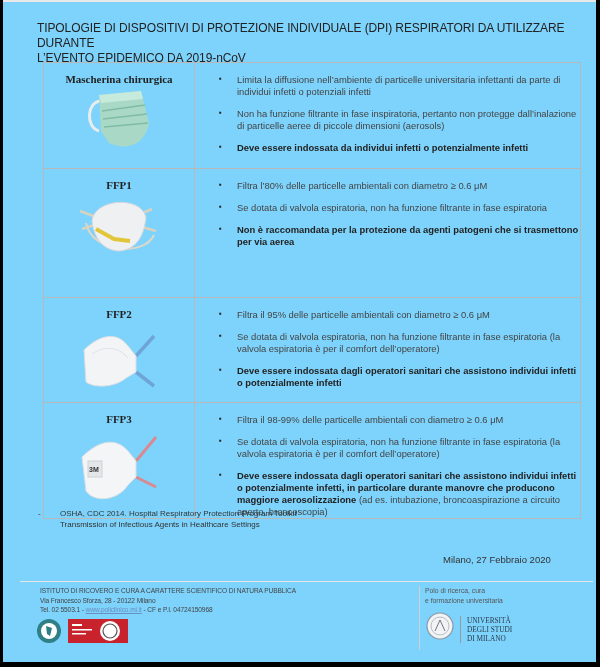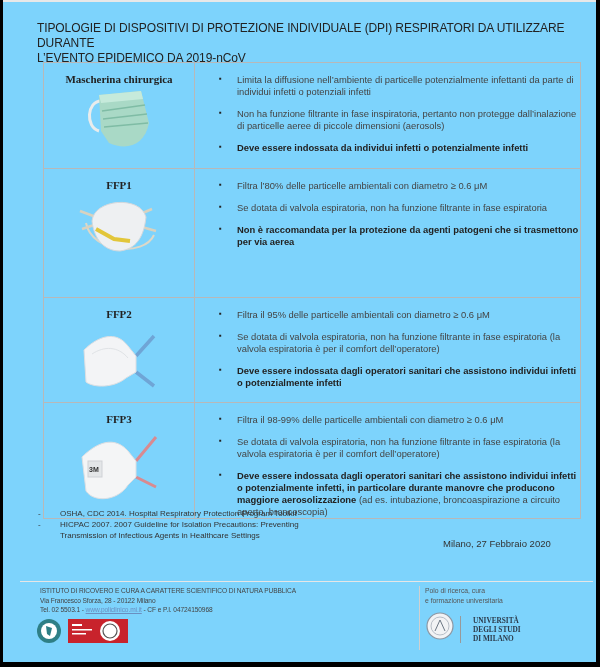--- a/index.html
+++ b/index.html
@@ -18,29 +18,29 @@
   .mask-img { display:block; margin:2px auto 0; }
   ul.bul { list-style:none; margin:0; padding:0 0 0 24px; }
   ul.bul li { position:relative; font-size:9.4px; line-height:12px; color:#444; padding-left:18px; margin-top:10px; }
   ul.bul li:first-child { margin-top:11px; }
   ul.bul li::before { content:"▪"; position:absolute; left:0; top:-1px; font-size:8px; color:#222; }
   ul.bul li.bold { font-weight:bold; color:#222; }
   ul.bul li .normal { font-weight:normal; color:#444; }
   .refs { position:absolute; left:38px; top:508px; font-size:8px; line-height:11px; color:#333; }
   .refs .ref { position:relative; padding-left:22px; }
   .refs .ref::before { content:"-"; position:absolute; left:0; }
-  .date { position:absolute; left:443px; top:538px; font-size:9.5px; color:#333; }
+  .date { position:absolute; left:443px; top:554px; font-size:9.5px; color:#333; }
   .footer-line { position:absolute; left:20px; top:581px; width:573px; height:1px; background:#e6e6e6; }
   .inst { position:absolute; left:40px; top:586px; font-size:6.6px; line-height:9.5px; color:#444; letter-spacing:-0.1px; }
   .inst a { color:#6a8fc0; text-decoration:underline; }
   .vdivider { position:absolute; left:419px; top:586px; width:1px; height:64px; background:#d0d0d0; }
   .polo { position:absolute; left:425px; top:586px; font-size:6.8px; line-height:9.5px; color:#555; }
   .unimi { position:absolute; left:425px; top:611px; }
   .unimi-text { position:absolute; left:460px; top:616px; font-family:"Liberation Serif", serif; font-size:7.3px; line-height:9px;
-                color:#2b3a4a; font-weight:bold; border-left:1px solid #999; padding-left:12px; }
+                color:#2b3a4a; font-weight:normal; border-left:1px solid #999; padding-left:6px; }
   .logos { position:absolute; left:36px; top:616px; }
 </style>
 </head>
 <body>
 
 <div class="page">
   <div class="top-strip"></div>
   <div class="title">
     <div>TIPOLOGIE DI DISPOSITIVI DI PROTEZIONE INDIVIDUALE (DPI) RESPIRATORI DA UTILIZZARE DURANTE</div>
     <div>L’EVENTO EPIDEMICO DA 2019-nCoV</div>
@@ -56,21 +56,21 @@
         <path d="M22 14 C8 14 6 40 20 44" fill="none" stroke="#e9ecec" stroke-width="3"></path>
         <path d="M20 8 L62 4 L70 36 C66 58 48 64 30 56 L22 44 Z" fill="#a9d9c6"></path>
         <path d="M20 8 L62 4 L64 12 L22 16 Z" fill="#c6eadb"></path>
         <path d="M23 24 L66 18" stroke="#7fbca5" stroke-width="1.5"></path>
         <path d="M24 32 L68 27" stroke="#7fbca5" stroke-width="1.5"></path>
         <path d="M25 40 L69 36" stroke="#7fbca5" stroke-width="1.5"></path>
       </svg>
     </td>
     <td class="right">
       <ul class="bul">
-        <li>Limita la diffusione nell’ambiente di particelle potenzialmente infettanti da parte di individui infetti o potenziali infetti</li>
+        <li>Limita la diffusione nell’ambiente di particelle universitaria infettanti da parte di individui infetti o potenziali infetti</li>
         <li>Non ha funzione filtrante in fase inspiratoria, pertanto non protegge dall’inalazione di particelle aeree di piccole dimensioni (aerosols)</li>
         <li class="bold">Deve essere indossata da individui infetti o potenzialmente infetti</li>
       </ul>
     </td>
   </tr>
   <tr style="height:129px">
     <td class="left">
       <div class="mask-name">FFP1</div>
       <svg class="mask-img" width="90" height="66" viewBox="0 0 90 66">
         <path d="M12 30 C18 60 70 64 80 42" fill="none" stroke="#ddd8c8" stroke-width="2"></path>
@@ -120,21 +120,20 @@
         <li>Se dotata di valvola espiratoria, non ha funzione filtrante in fase espiratoria (la valvola espiratoria è per il comfort dell’operatore)</li>
         <li class="bold"><span>Deve essere indossata dagli operatori sanitari che assistono individui infetti o potenzialmente infetti, in particolare durante manovre che producono maggiore aerosolizzazione</span><span class="normal"> (ad es. intubazione, broncoaspirazione a circuito aperto, broncoscopia)</span></li>
       </ul>
     </td>
   </tr>
 </tbody>
   </table>
 
 <div class="refs">
   <div class="ref">OSHA, CDC 2014. Hospital Respiratory Protection Program Toolkit</div>
-  <div class="ref">HICPAC 2007. 2007 Guideline for Isolation Precautions: Preventing</div>
   <div style="padding-left:22px">Transmission of Infectious Agents in Healthcare Settings</div>
 </div>
 
 <div class="date">Milano, 27 Febbraio 2020</div>
 
 <div class="footer-line"></div>
 <div class="inst">
   <div>ISTITUTO DI RICOVERO E CURA A CARATTERE SCIENTIFICO DI NATURA PUBBLICA</div>
   <div>Via Francesco Sforza, 28 - 20122 Milano</div>
   <div><span>Tel. 02 5503.1 - </span><a>www.policlinico.mi.it</a><span> - CF e P.I. 04724150968</span></div>

